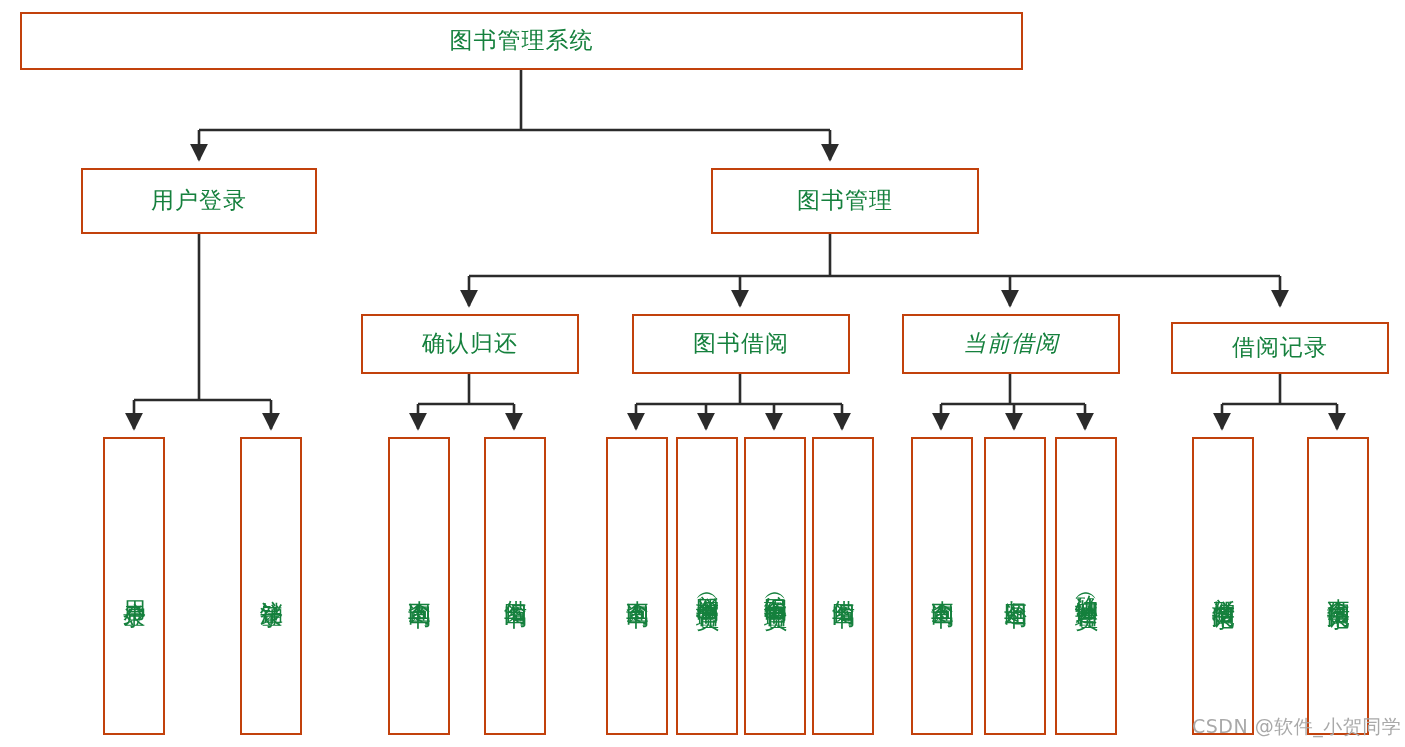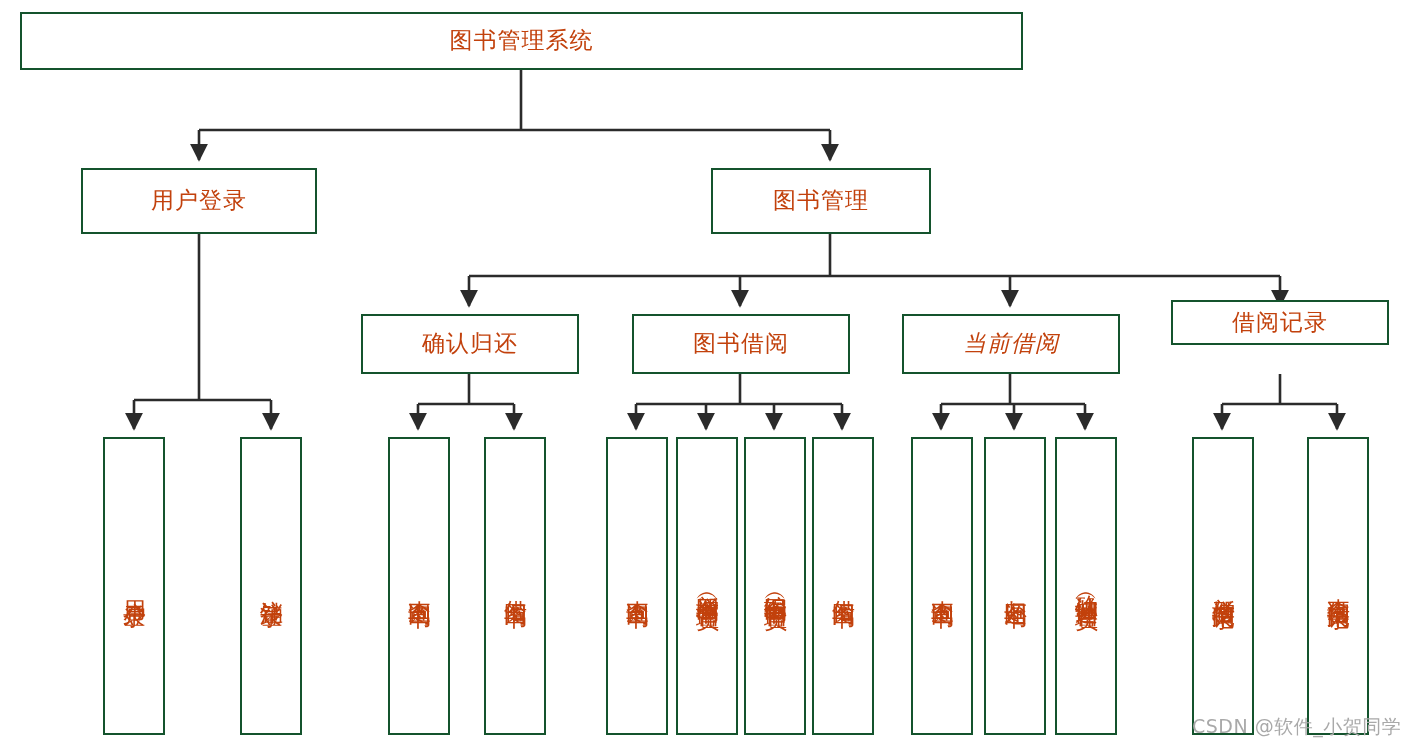--- a/index.html
+++ b/index.html
@@ -21,25 +21,25 @@
     position: absolute;
     left: 0;
     top: 0;
     width: 1405px;
     height: 747px;
   }
   .node {
     position: absolute;
     box-sizing: border-box;
     background: #ffffff;
-    border: 2px solid #14532d;
+    border: 2px solid #c2410c;
     display: flex;
     align-items: center;
     justify-content: center;
-    color: #c2410c;
+    color: #15803d;
   }
   .node.horiz {
     font-size: 23px;
     letter-spacing: 1px;
     line-height: 1.1;
   }
   .node.vert {
     font-size: 23px;
     line-height: 1.12;
     letter-spacing: 1px;
@@ -113,26 +113,26 @@
       <path d="M 1280 374 L 1280 404"></path>
       <path d="M 1222 404 L 1337 404"></path>
       <path d="M 1222 404 L 1222 429" marker-end="url(#arrow)"></path>
       <path d="M 1337 404 L 1337 429" marker-end="url(#arrow)"></path>
     </g>
   </svg>
 
   <div class="node horiz" id="node-root" style="left: 20px; top: 12px; width: 1003px; height: 58px;">图书管理系统</div>
 
   <div class="node horiz" id="node-l2-0" style="left: 81px; top: 168px; width: 236px; height: 66px;">用户登录</div>
-  <div class="node horiz" id="node-l2-1" style="left: 711px; top: 168px; width: 220px; height: 66px;">图书管理</div>
+  <div class="node horiz" id="node-l2-1" style="left: 711px; top: 168px; width: 268px; height: 66px;">图书管理</div>
 
   <div class="node horiz" id="node-l3-0" style="left: 361px; top: 314px; width: 218px; height: 60px;">确认归还</div>
   <div class="node horiz" id="node-l3-1" style="left: 632px; top: 314px; width: 218px; height: 60px;">图书借阅</div>
   <div class="node horiz" id="node-l3-2" style="left: 902px; top: 314px; width: 218px; height: 60px; font-style: italic;">当前借阅</div>
-  <div class="node horiz" id="node-l3-3" style="left: 1171px; top: 300px; width: 218px; height: 45px;">借阅记录</div>
+  <div class="node horiz" id="node-l3-3" style="left: 1171px; top: 322px; width: 218px; height: 52px;">借阅记录</div>
 
   <div class="node vert" id="node-leaf-0" style="left: 103px; top: 437px; width: 62px; height: 298px;">
       <span class="vtext">用户登录</span>
     </div>
   <div class="node vert" id="node-leaf-1" style="left: 240px; top: 437px; width: 62px; height: 298px;">
       <span class="vtext">注销登录</span>
     </div>
   <div class="node vert" id="node-leaf-2" style="left: 388px; top: 437px; width: 62px; height: 298px;">
       <span class="vtext">查询图书</span>
     </div>

